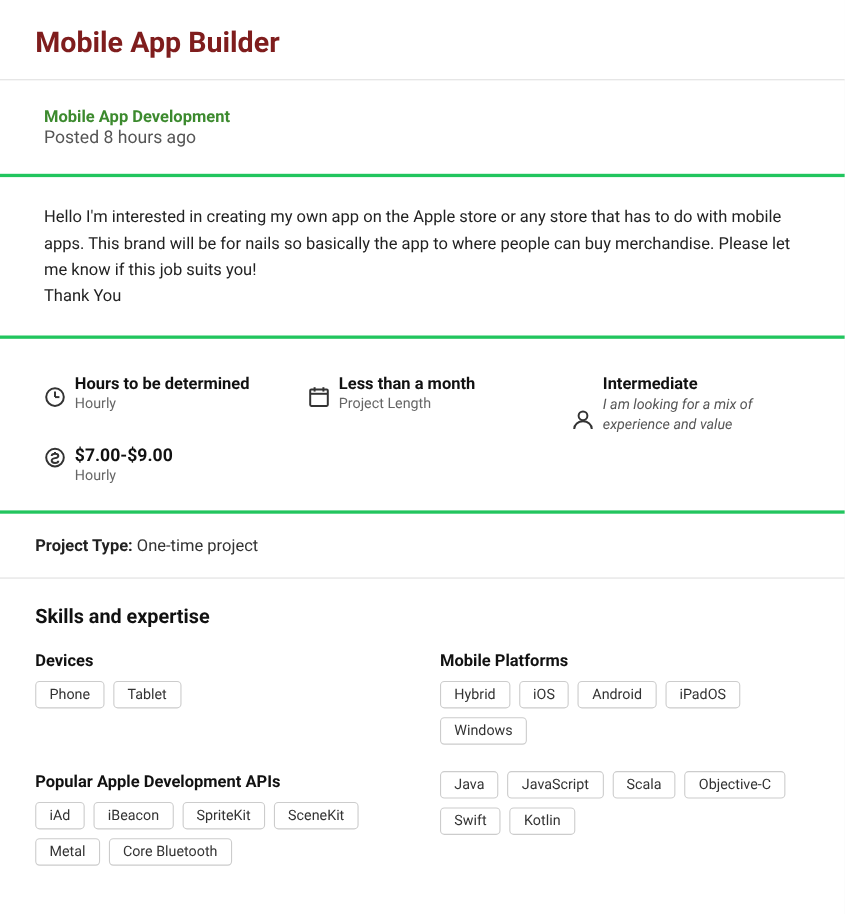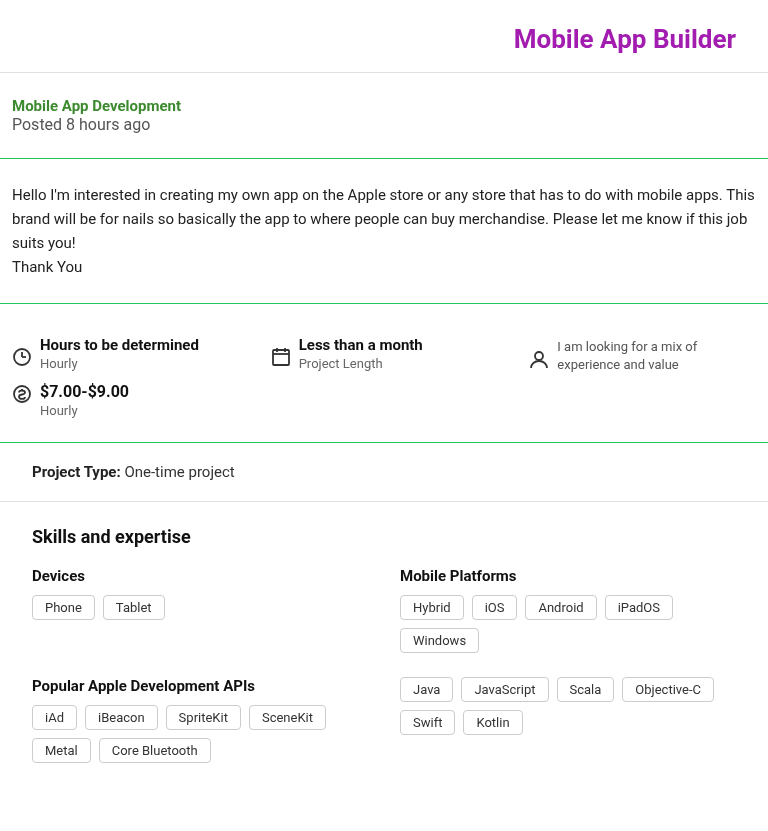--- a/index.html
+++ b/index.html
@@ -16,26 +16,25 @@
       min-height: 831px;
     }
     .page-header {
       padding: 24px 32px 18px 32px;
       border-bottom: 1px solid #e0e0e0;
       background: #fff;
     }
     .page-title {
       font-size: 26px;
       font-weight: 700;
-      color: #a21caf;
-      text-align: right;
+      color: #7f1d1d;
     }
     .content-section {
-      padding: 24px 12px;
-      border-bottom: 1px solid #22c55e;
+      padding: 24px 40px;
+      border-bottom: 3px solid #22c55e;
     }
     .job-title-link {
       color: #3c8a2e;
       font-weight: 700;
       font-size: 15px;
       text-decoration: none;
     }
     .posted-time {
       color: #555;
       font-size: 16px;
@@ -66,20 +65,21 @@
     .meta-label-sub {
       font-size: 13px;
       color: #666;
       margin-top: 2px;
     }
     .meta-label-desc {
       font-size: 13px;
       color: #555;
       margin-top: 2px;
       line-height: 1.4;
+      font-style: italic;
     }
     .rate-row {
       display: flex;
       align-items: flex-start;
       gap: 8px;
     }
     .rate-value {
       font-weight: 700;
       font-size: 16px;
       color: #111;
@@ -194,20 +194,21 @@
       </div>
 
       <div class="meta-item">
         <span>
           <svg class="icon-calendar-svg" viewBox="0 0 20 20" fill="none" stroke="#333" stroke-width="1.8">
             <circle cx="10" cy="6" r="4"></circle>
             <path d="M2 18c0-4 3.6-7 8-7s8 3 8 7"></path>
           </svg>
         </span>
         <div>
+          <div class="meta-label-main">Intermediate</div>
           <div class="meta-label-desc">I am looking for a mix of experience and value</div>
         </div>
       </div>
 
     </div>
 
     <div class="rate-row">
       <span>
         <svg class="icon-calendar-svg" viewBox="0 0 20 20" fill="none" stroke="#333" stroke-width="1.8">
           <circle cx="10" cy="10" r="8"></circle>

